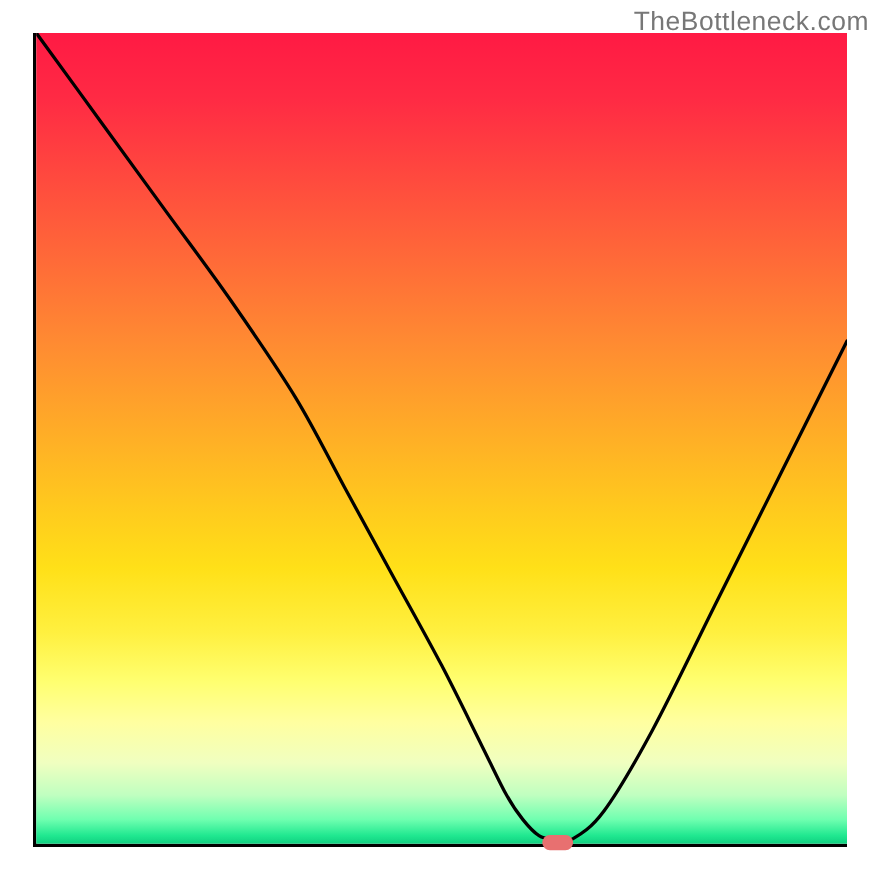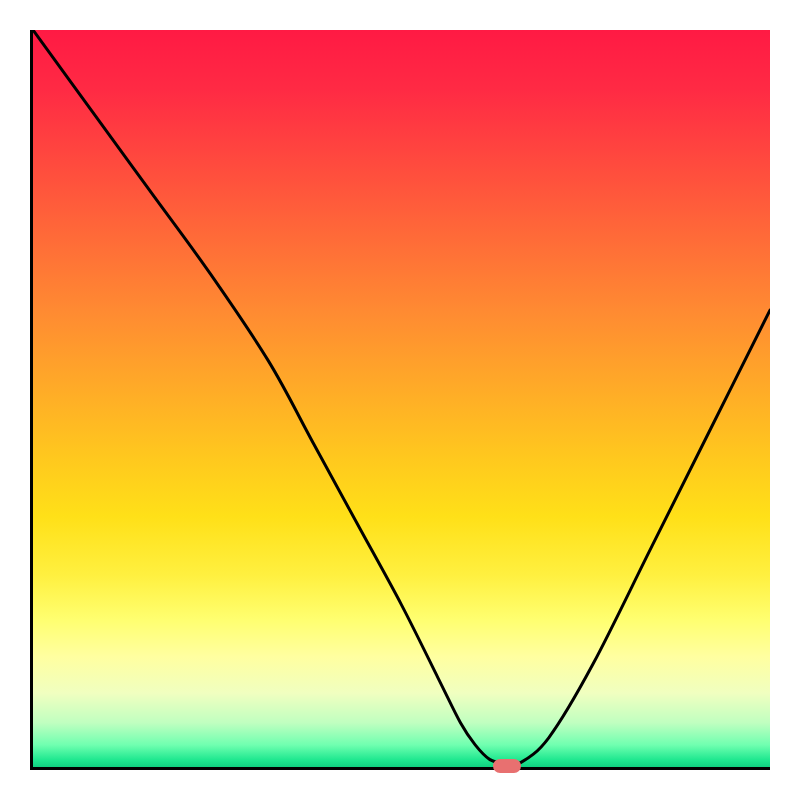--- a/index.html
+++ b/index.html
@@ -71,20 +71,21 @@
     height: 14px;
     background: #e87070;
     border-radius: 7px;
     transform: translate(-50%, -50%);
   }
 </style>
 </head>
 <body>
 
 <div class="container">
+  <div class="watermark">TheBottleneck.com</div>
 
   <div class="plot-area">
     <div class="gradient-bg"></div>
 
     <svg class="curve-svg" viewBox="0 0 740 740" preserveAspectRatio="none">
       <path id="curve-path" fill="none" stroke="#000000" stroke-width="3" stroke-linejoin="round" stroke-linecap="round" d="M 0 0 C 9.866666666666667 13.566666666666663 39.46666666666667 54.26666666666665 59.2 81.39999999999998 C 78.93333333333334 108.5333333333333 98.66666666666667 135.66666666666663 118.4 162.79999999999995 C 138.13333333333333 189.93333333333328 157.86666666666667 215.83333333333331 177.6 244.2 C 197.33333333333331 272.56666666666666 219.53333333333336 304.63333333333327 236.8 332.99999999999994 C 254.06666666666666 361.3666666666666 266.4 387.26666666666665 281.2 414.4 C 296 441.5333333333333 310.8 468.66666666666663 325.6 495.79999999999995 C 340.40000000000003 522.9333333333333 356.43333333333334 551.3000000000001 370 577.2 C 383.56666666666666 603.1 397.1333333333334 631.4666666666667 407.00000000000006 651.2 C 416.86666666666673 670.9333333333334 423.0333333333333 684.5 429.2 695.6 C 435.3666666666667 706.7 439.06666666666666 711.6333333333333 444 717.8 C 448.93333333333334 723.9666666666666 453.8666666666667 729.5166666666667 458.8 732.6 C 463.73333333333335 735.6833333333334 468.6666666666667 735.6833333333333 473.6 736.3 C 478.53333333333336 736.9166666666666 481.00000000000006 740.6166666666666 488.40000000000003 736.3 C 495.8 731.9833333333333 505.6666666666667 727.05 518 710.4 C 530.3333333333334 693.75 545.1333333333333 668.4666666666667 562.4 636.4 C 579.6666666666666 604.3333333333333 601.8666666666667 557.4666666666667 621.6 518 C 641.3333333333334 478.5333333333333 661.0666666666667 439.0666666666666 680.8000000000001 399.59999999999997 C 700.5333333333334 360.1333333333333 730.1333333333333 300.93333333333334 740 281.2"></path>
     </svg>
 
     <div class="marker" id="marker" style="left: 473.6px; top: 736.3px;"></div>
   </div>

